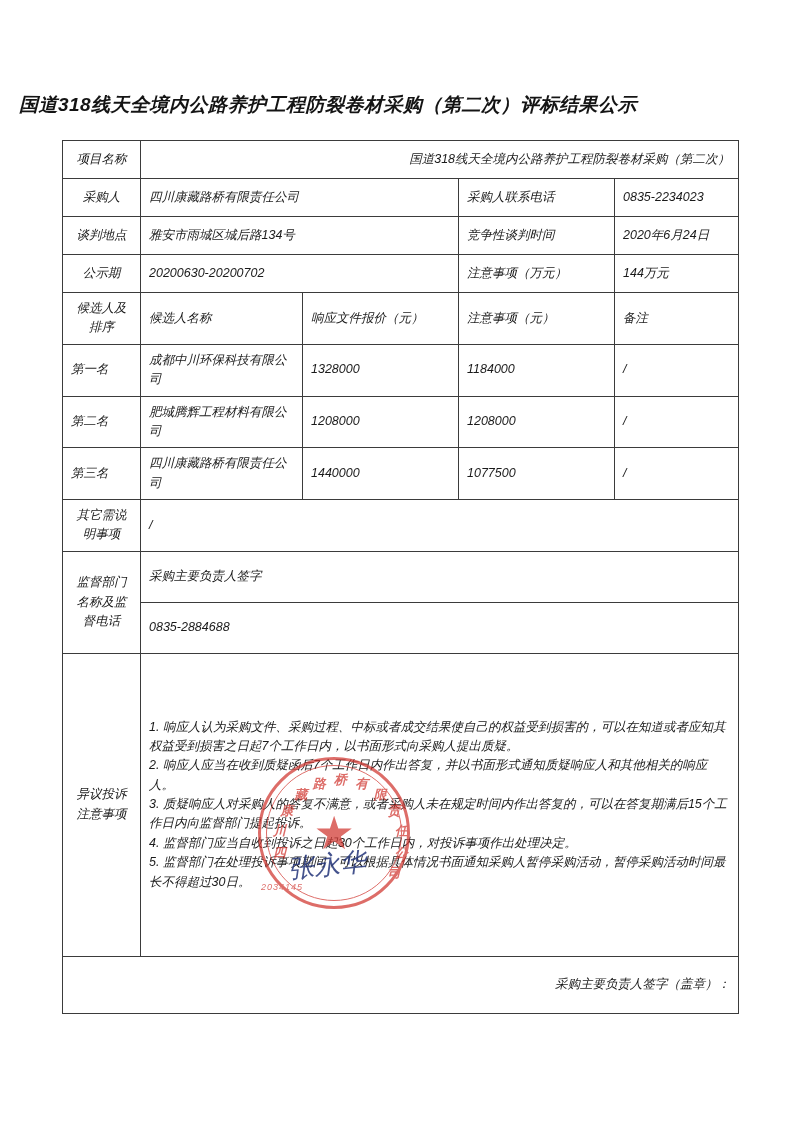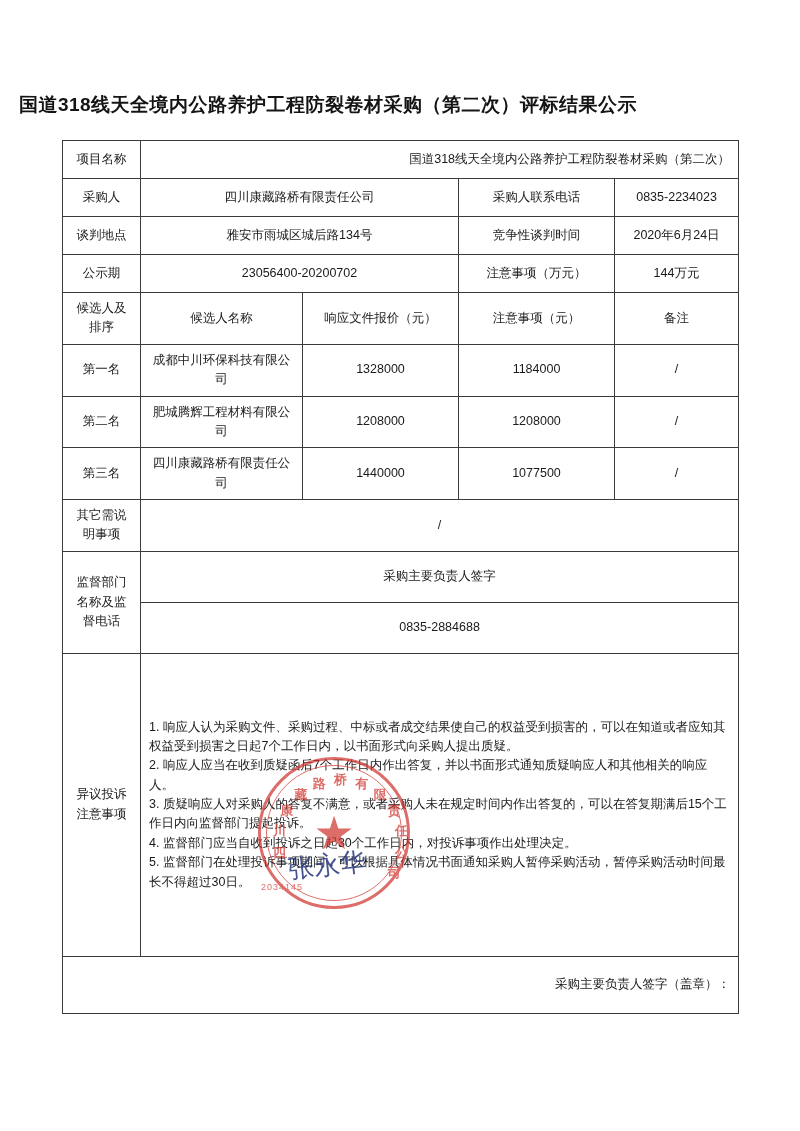--- a/index.html
+++ b/index.html
@@ -13,20 +13,21 @@
     font-family: "Liberation Sans", "DejaVu Sans", sans-serif;
     color: #1a1a1a;
     position: relative;
     overflow: hidden;
   }
   .page {
     position: relative;
     width: 656px;
     height: 1131px;
     box-sizing: border-box;
+    font-style: italic;
   }
   .doc-title {
     position: absolute;
     left: 0;
     right: 0;
     top: 92px;
     text-align: center;
     font-size: 19px;
     font-weight: bold;
     letter-spacing: 0.5px;
@@ -45,21 +46,21 @@
   }
   table.main td {
     border: 1px solid #3b3b3b;
     font-size: 12.5px;
     padding: 6px 8px;
     vertical-align: middle;
     line-height: 1.55;
     color: #1a1a1a;
   }
   .c {
-    text-align: center;
+    text-align: left;
   }
   .l {
     text-align: right;
   }
   .lbl {
     text-align: center;
     white-space: pre-line;
   }
   .rowh {
     height: 38px;
@@ -176,21 +177,21 @@
           <td class="c">0835-2234023</td>
         </tr>
         <tr class="rowh">
           <td class="lbl">谈判地点</td>
           <td class="c" colspan="2">雅安市雨城区城后路134号</td>
           <td class="c">竞争性谈判时间</td>
           <td class="c">2020年6月24日</td>
         </tr>
         <tr class="rowh">
           <td class="lbl">公示期</td>
-          <td class="c" colspan="2">23056400-20200702</td>
+          <td class="c" colspan="2">20200630-20200702</td>
           <td class="c">注意事项（万元）</td>
           <td class="c">144万元</td>
         </tr>
         <tr class="tall">
           <td class="lbl">候选人及
 排序</td>
           <td class="c">候选人名称</td>
           <td class="c">响应文件报价（元）</td>
           <td class="c">注意事项（元）</td>
           <td class="c">备注</td>

